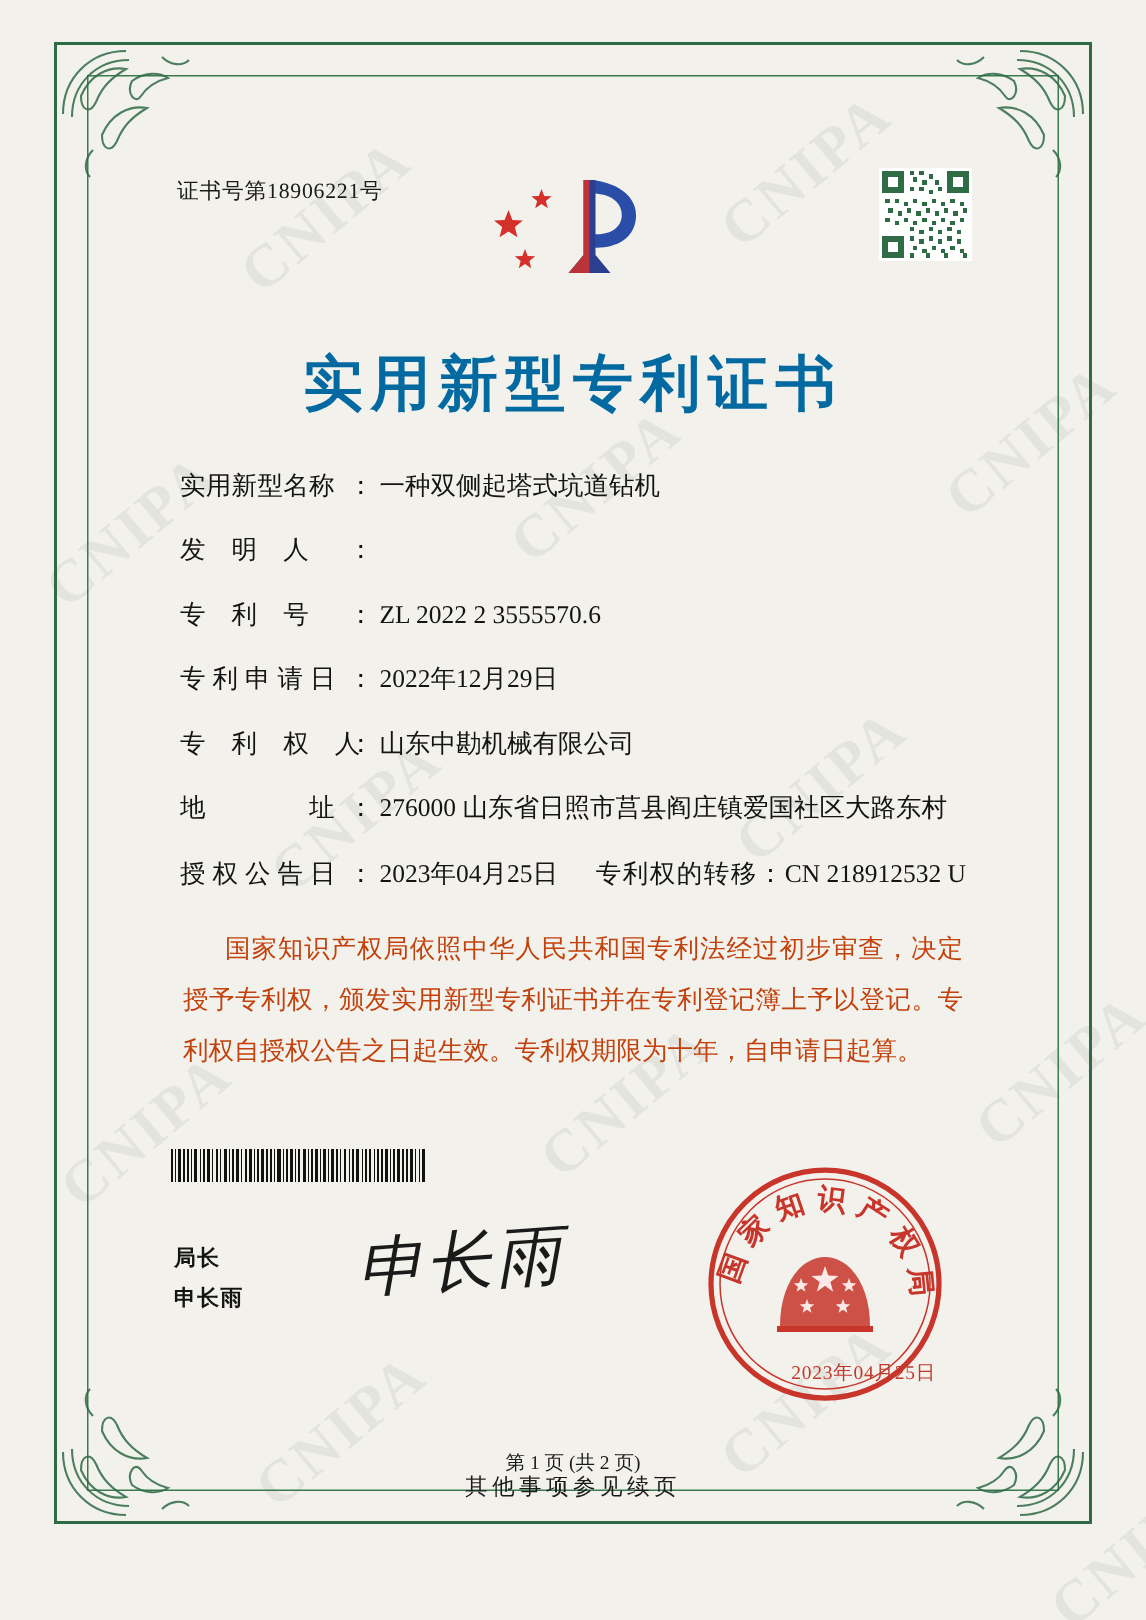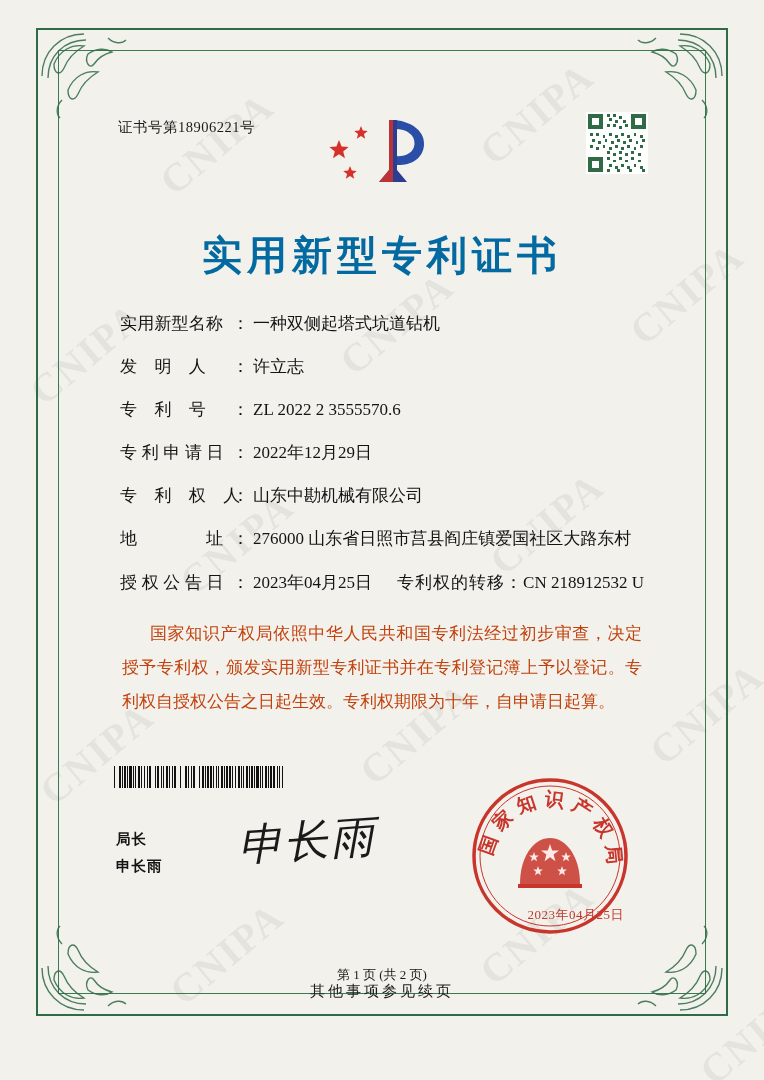--- a/index.html
+++ b/index.html
@@ -400,21 +400,20 @@
 
     <div class="fields" id="fields">
         <div class="field">
           <span class="label">实用新型名称</span>
           <span class="colon">：</span>
           <span class="value">一种双侧起塔式坑道钻机</span>
         </div>
         <div class="field">
           <span class="label">发　明　人</span>
           <span class="colon">：</span>
-          <span class="value">许立志</span>
         </div>
         <div class="field">
           <span class="label">专　利　号</span>
           <span class="colon">：</span>
           <span class="value">ZL 2022 2 3555570.6</span>
         </div>
         <div class="field">
           <span class="label">专 利 申 请 日</span>
           <span class="colon">：</span>
           <span class="value">2022年12月29日</span>

